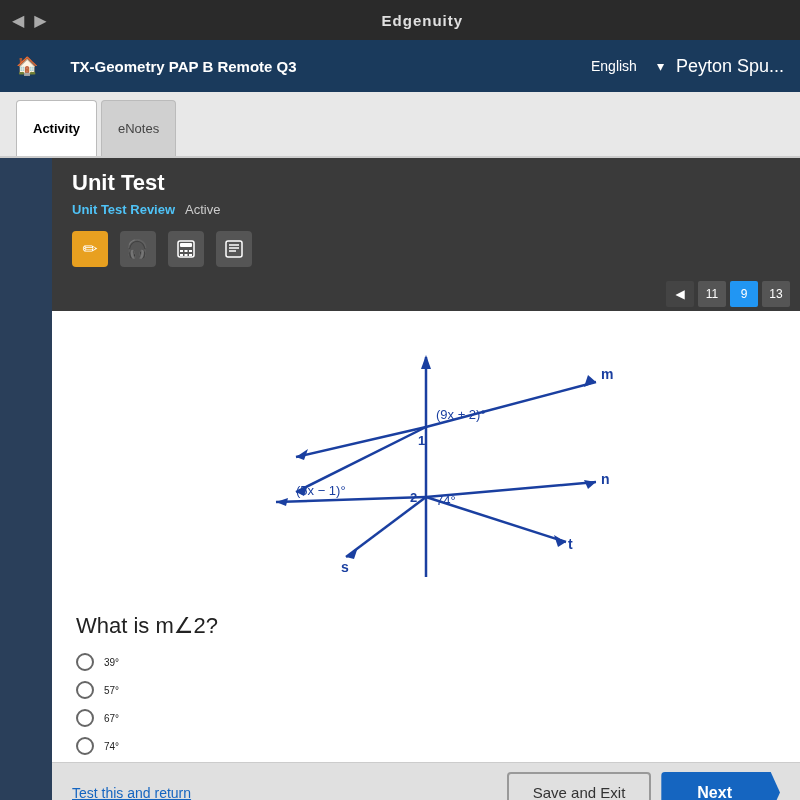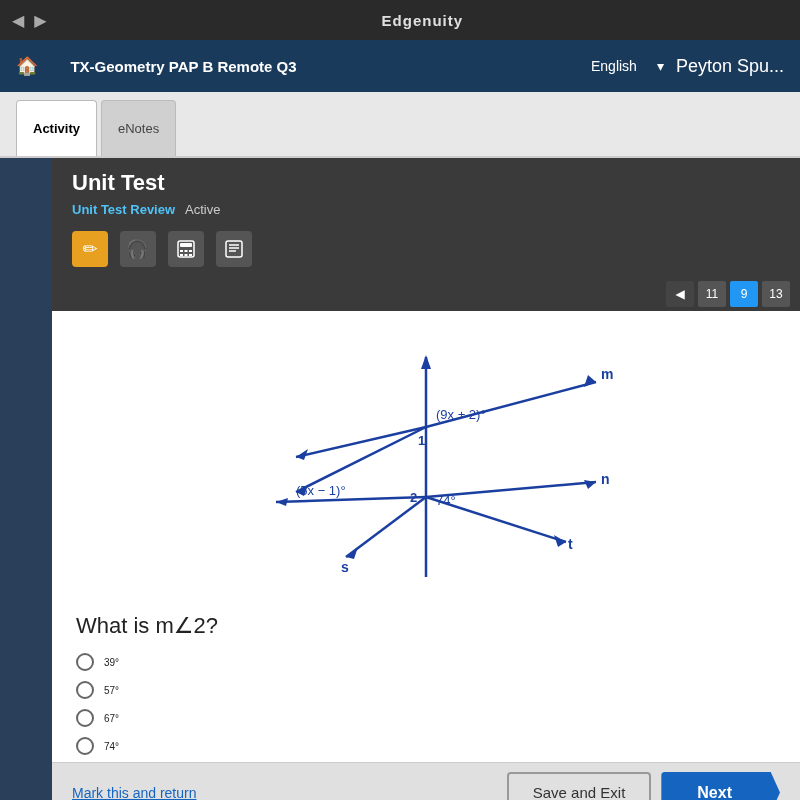--- a/index.html
+++ b/index.html
@@ -411,19 +411,19 @@
         <span>67°</span>
       </div>
       <div class="answer-option">
         <div class="radio-circle"></div>
         <span>74°</span>
       </div>
 
     </div>
 
     <div class="action-bar">
-      <span class="mark-return-link">Mark this and return</span>
+      <span class="mark-return-link">Test this and return</span>
       <button class="save-exit-btn">Save and Exit</button>
       <button class="next-btn">Next</button>
     </div>
 
   </div>
 </div>
 
 </body></html>

